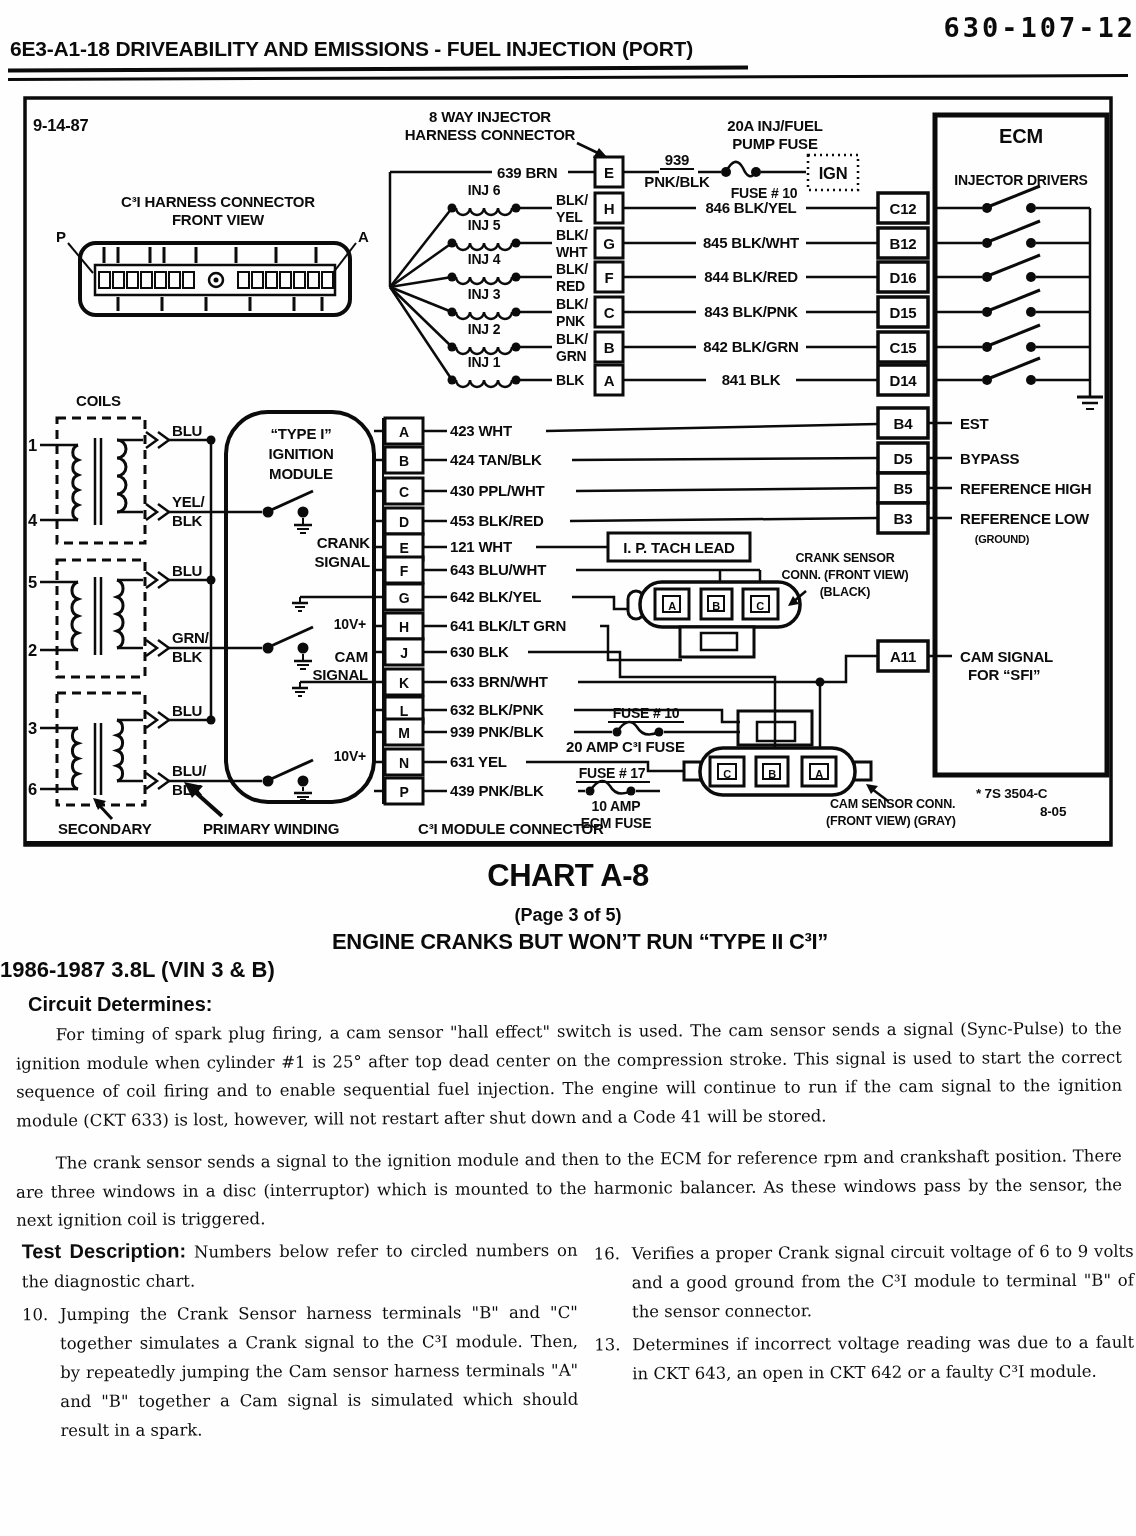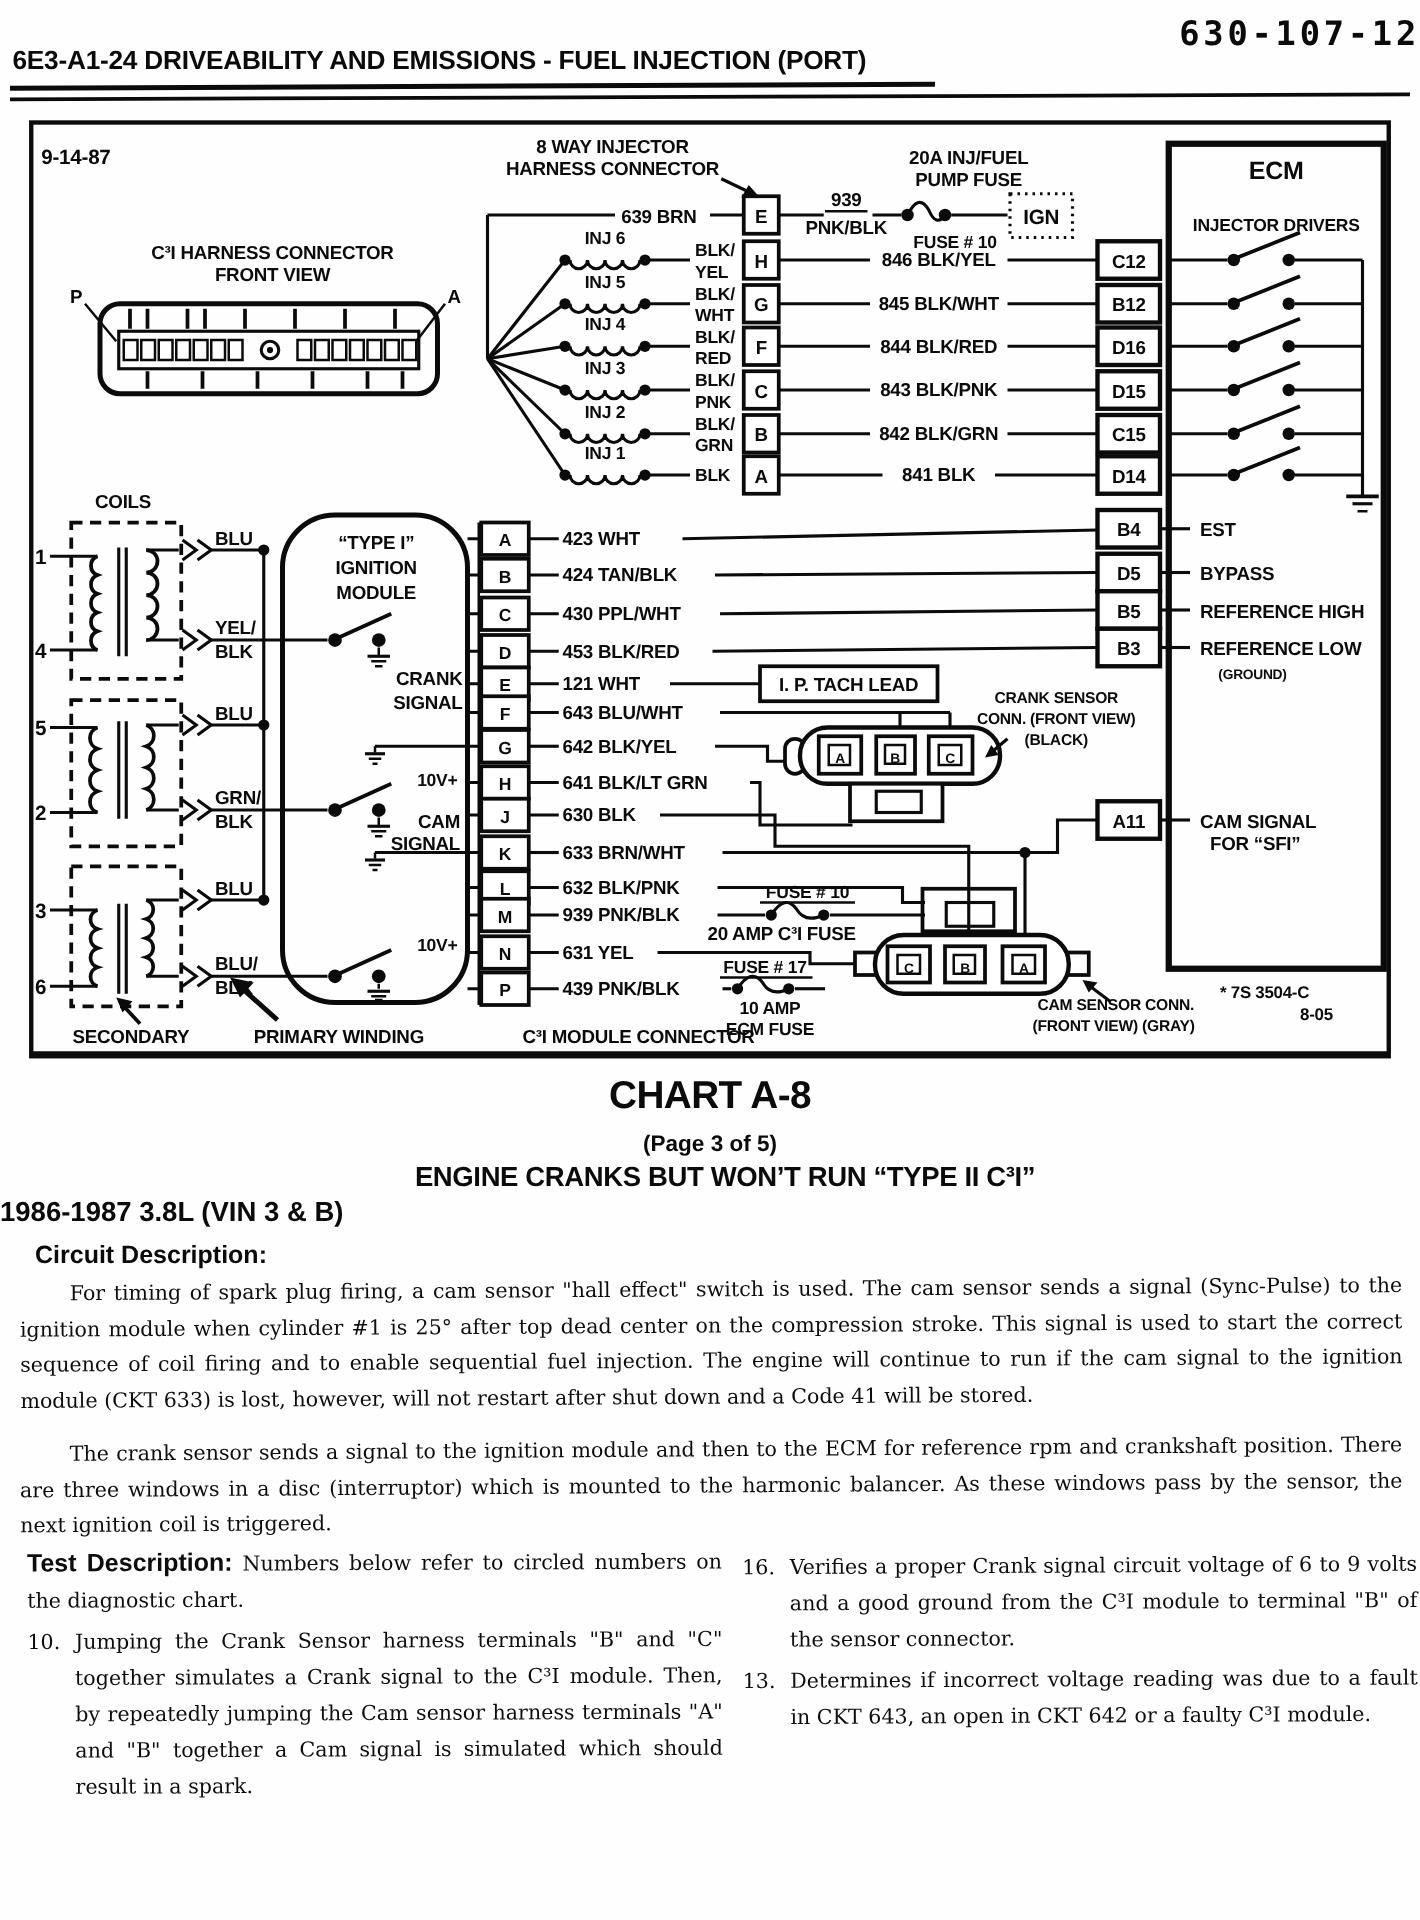--- a/index.html
+++ b/index.html
@@ -36,21 +36,21 @@
   svg .f{fill:#0b0b0b;stroke:none;}
   svg .wbox{fill:#fff;}
   svg .w2{stroke-width:2} svg .w25{stroke-width:2.5} svg .w3{stroke-width:3}
   svg .w35{stroke-width:3.5} svg .w4{stroke-width:4} svg .w5{stroke-width:5}
   svg .dash{stroke-dasharray:9 6;} svg .dot{stroke-dasharray:2 4;}
 </style>
 </head>
 <body>
 
 <div class="abs docnum">630-107-12</div>
-<div class="abs secheader">6E3-A1-24  DRIVEABILITY AND EMISSIONS - FUEL INJECTION (PORT)</div>
+<div class="abs secheader">6E3-A1-18  DRIVEABILITY AND EMISSIONS - FUEL INJECTION (PORT)</div>
 <div class="abs rule1"></div>
 <div class="abs rule2"></div>
 
 <svg class="abs" style="top:95px;left:0" width="1136" height="758" viewBox="0 0 1136 758">
 
   <g>
     <rect x="25" y="3" width="1086" height="747" class="w35"></rect>
     <line x1="25" y1="748" x2="1111" y2="748" class="w4"></line>
     <text x="33" y="36" class="t s16">9-14-87</text>
   </g>
@@ -618,21 +618,21 @@
     <line x1="222" y1="721" x2="194" y2="696" class="w4"></line>
     <polygon points="184,687 203,691 192,703" class="f"></polygon>
   </g>
 </svg>
 
 <div class="abs charttitle">CHART A-8</div>
 <div class="abs chartpage">(Page 3 of 5)</div>
 <div class="abs chartsub1">ENGINE CRANKS BUT WON’T RUN “TYPE II C³I”</div>
 <div class="abs chartsub2">1986-1987  3.8L  (VIN 3 &amp; B)</div>
 
-<div class="abs circhead">Circuit Description:</div>
+<div class="abs circhead">Circuit Determines:</div>
 <div class="abs serif para p1">For timing of spark plug firing, a cam sensor "hall effect" switch is used.  The cam sensor sends a signal (Sync-Pulse) to the ignition module when cylinder #1 is 25° after top dead center on the compression stroke.  This signal is used to start the correct sequence of coil firing and to enable sequential fuel injection.  The engine will continue to run if the cam signal to the ignition module (CKT 633) is lost, however, will not restart after shut down and a Code 41 will be stored.</div>
 <div class="abs serif para p2">The crank sensor sends a signal to the ignition module and then to the ECM for reference rpm and crankshaft position.  There are three windows in a disc (interruptor) which is mounted to the harmonic balancer.  As these windows pass by the sensor, the next ignition coil is triggered.</div>
 
 <div class="abs colL">
   <div class="serif para" style="line-height:29px;">
     <span class="testhead">Test Description:</span>
     <span>Numbers below refer to circled numbers on the diagnostic chart.</span>
   </div>
   <p class="serif para hang" style="line-height:29px;"><span class="num">10.</span><span>Jumping the Crank Sensor harness terminals "B" and "C" together simulates a Crank signal to the C³I module.  Then, by repeatedly jumping the Cam sensor harness terminals "A" and "B" together a Cam signal is simulated which should result in a spark.</span></p>
 </div>

